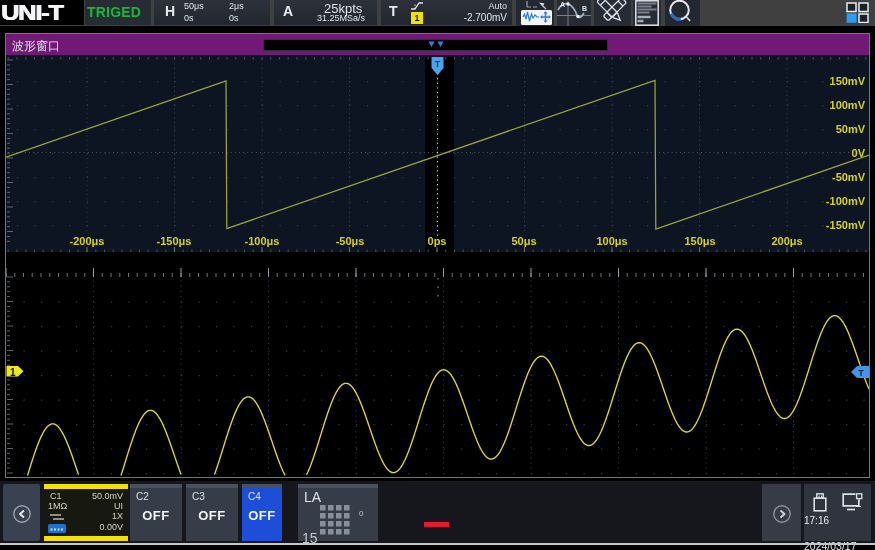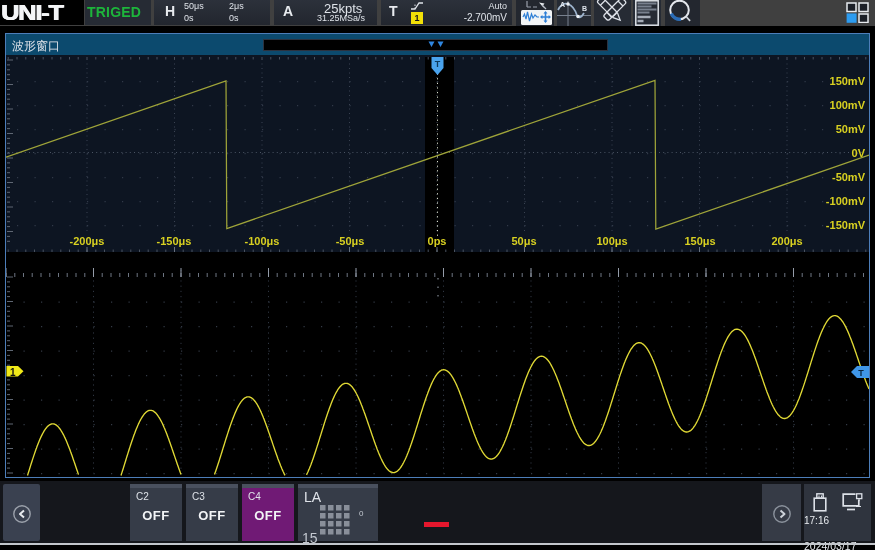--- a/index.html
+++ b/index.html
@@ -80,21 +80,21 @@
       <svg style="position:absolute;left:846px;top:2px" width="23" height="21" viewBox="0 0 23 21">
 <g fill="#1c2027" stroke="#e8ebef" stroke-width="1.5">
 <rect x="1" y="1" width="9" height="8.5"></rect>
           <rect x="13" y="1" width="9" height="8.5"></rect>
 <rect x="13" y="12" width="9" height="8.5"></rect>
         </g>
 <rect x="0.6" y="11.4" width="10" height="9.4" fill="#2d9cf0"></rect>
 </svg>
     </div>
 <div style="position:absolute;left:5px;top:33px;width:865px;height:445px;border:1px solid #4d7eb9;background:#0d1522">
-      <div style="position:absolute;left:0;top:0;width:100%;height:21px;background:#0c4a6e">
+      <div style="position:absolute;left:0;top:0;width:100%;height:21px;background:#701a75">
         <div style="position:absolute;left:6px;top:4px;font-size:12px;color:#dfe3e9">波形窗口</div>
         <div style="position:absolute;left:257px;top:5px;width:345px;height:12px;background:#000;border:1px solid #2c3340"></div>
         <svg style="position:absolute;left:422px;top:7px" width="17" height="7" viewBox="0 0 17 7">
           <path d="M0.5 0.5h6l-3 5.5zM9.5 0.5h6l-3 5.5z" fill="#2f86e0"></path>
         </svg>
       </div>
       <div style="position:absolute;left:0;top:23px;width:863px;height:195px;background:#0d1522;overflow:hidden">
         <svg width="863" height="195" viewBox="0 0 863 195" style="position:absolute;left:0;top:0">
           <rect x="419" y="0" width="29" height="195" fill="#000"></rect>
           <path d="M431.0 24.0h1.2v1.2h-1.2zM413.5 24.0h1.2v1.2h-1.2zM396.0 24.0h1.2v1.2h-1.2zM378.5 24.0h1.2v1.2h-1.2zM361.0 24.0h1.2v1.2h-1.2zM343.5 24.0h1.2v1.2h-1.2zM326.0 24.0h1.2v1.2h-1.2zM308.5 24.0h1.2v1.2h-1.2zM291.0 24.0h1.2v1.2h-1.2zM273.5 24.0h1.2v1.2h-1.2zM256.0 24.0h1.2v1.2h-1.2zM238.5 24.0h1.2v1.2h-1.2zM221.0 24.0h1.2v1.2h-1.2zM203.5 24.0h1.2v1.2h-1.2zM186.0 24.0h1.2v1.2h-1.2zM168.5 24.0h1.2v1.2h-1.2zM151.0 24.0h1.2v1.2h-1.2zM133.5 24.0h1.2v1.2h-1.2zM116.0 24.0h1.2v1.2h-1.2zM98.5 24.0h1.2v1.2h-1.2zM81.0 24.0h1.2v1.2h-1.2zM63.5 24.0h1.2v1.2h-1.2zM46.0 24.0h1.2v1.2h-1.2zM28.5 24.0h1.2v1.2h-1.2zM11.0 24.0h1.2v1.2h-1.2zM448.5 24.0h1.2v1.2h-1.2zM466.0 24.0h1.2v1.2h-1.2zM483.5 24.0h1.2v1.2h-1.2zM501.0 24.0h1.2v1.2h-1.2zM518.5 24.0h1.2v1.2h-1.2zM536.0 24.0h1.2v1.2h-1.2zM553.5 24.0h1.2v1.2h-1.2zM571.0 24.0h1.2v1.2h-1.2zM588.5 24.0h1.2v1.2h-1.2zM606.0 24.0h1.2v1.2h-1.2zM623.5 24.0h1.2v1.2h-1.2zM641.0 24.0h1.2v1.2h-1.2zM658.5 24.0h1.2v1.2h-1.2zM676.0 24.0h1.2v1.2h-1.2zM693.5 24.0h1.2v1.2h-1.2zM711.0 24.0h1.2v1.2h-1.2zM728.5 24.0h1.2v1.2h-1.2zM746.0 24.0h1.2v1.2h-1.2zM763.5 24.0h1.2v1.2h-1.2zM781.0 24.0h1.2v1.2h-1.2zM798.5 24.0h1.2v1.2h-1.2zM816.0 24.0h1.2v1.2h-1.2zM833.5 24.0h1.2v1.2h-1.2zM851.0 24.0h1.2v1.2h-1.2zM431.0 48.0h1.2v1.2h-1.2zM413.5 48.0h1.2v1.2h-1.2zM396.0 48.0h1.2v1.2h-1.2zM378.5 48.0h1.2v1.2h-1.2zM361.0 48.0h1.2v1.2h-1.2zM343.5 48.0h1.2v1.2h-1.2zM326.0 48.0h1.2v1.2h-1.2zM308.5 48.0h1.2v1.2h-1.2zM291.0 48.0h1.2v1.2h-1.2zM273.5 48.0h1.2v1.2h-1.2zM256.0 48.0h1.2v1.2h-1.2zM238.5 48.0h1.2v1.2h-1.2zM221.0 48.0h1.2v1.2h-1.2zM203.5 48.0h1.2v1.2h-1.2zM186.0 48.0h1.2v1.2h-1.2zM168.5 48.0h1.2v1.2h-1.2zM151.0 48.0h1.2v1.2h-1.2zM133.5 48.0h1.2v1.2h-1.2zM116.0 48.0h1.2v1.2h-1.2zM98.5 48.0h1.2v1.2h-1.2zM81.0 48.0h1.2v1.2h-1.2zM63.5 48.0h1.2v1.2h-1.2zM46.0 48.0h1.2v1.2h-1.2zM28.5 48.0h1.2v1.2h-1.2zM11.0 48.0h1.2v1.2h-1.2zM448.5 48.0h1.2v1.2h-1.2zM466.0 48.0h1.2v1.2h-1.2zM483.5 48.0h1.2v1.2h-1.2zM501.0 48.0h1.2v1.2h-1.2zM518.5 48.0h1.2v1.2h-1.2zM536.0 48.0h1.2v1.2h-1.2zM553.5 48.0h1.2v1.2h-1.2zM571.0 48.0h1.2v1.2h-1.2zM588.5 48.0h1.2v1.2h-1.2zM606.0 48.0h1.2v1.2h-1.2zM623.5 48.0h1.2v1.2h-1.2zM641.0 48.0h1.2v1.2h-1.2zM658.5 48.0h1.2v1.2h-1.2zM676.0 48.0h1.2v1.2h-1.2zM693.5 48.0h1.2v1.2h-1.2zM711.0 48.0h1.2v1.2h-1.2zM728.5 48.0h1.2v1.2h-1.2zM746.0 48.0h1.2v1.2h-1.2zM763.5 48.0h1.2v1.2h-1.2zM781.0 48.0h1.2v1.2h-1.2zM798.5 48.0h1.2v1.2h-1.2zM816.0 48.0h1.2v1.2h-1.2zM833.5 48.0h1.2v1.2h-1.2zM851.0 48.0h1.2v1.2h-1.2zM431.0 72.0h1.2v1.2h-1.2zM413.5 72.0h1.2v1.2h-1.2zM396.0 72.0h1.2v1.2h-1.2zM378.5 72.0h1.2v1.2h-1.2zM361.0 72.0h1.2v1.2h-1.2zM343.5 72.0h1.2v1.2h-1.2zM326.0 72.0h1.2v1.2h-1.2zM308.5 72.0h1.2v1.2h-1.2zM291.0 72.0h1.2v1.2h-1.2zM273.5 72.0h1.2v1.2h-1.2zM256.0 72.0h1.2v1.2h-1.2zM238.5 72.0h1.2v1.2h-1.2zM221.0 72.0h1.2v1.2h-1.2zM203.5 72.0h1.2v1.2h-1.2zM186.0 72.0h1.2v1.2h-1.2zM168.5 72.0h1.2v1.2h-1.2zM151.0 72.0h1.2v1.2h-1.2zM133.5 72.0h1.2v1.2h-1.2zM116.0 72.0h1.2v1.2h-1.2zM98.5 72.0h1.2v1.2h-1.2zM81.0 72.0h1.2v1.2h-1.2zM63.5 72.0h1.2v1.2h-1.2zM46.0 72.0h1.2v1.2h-1.2zM28.5 72.0h1.2v1.2h-1.2zM11.0 72.0h1.2v1.2h-1.2zM448.5 72.0h1.2v1.2h-1.2zM466.0 72.0h1.2v1.2h-1.2zM483.5 72.0h1.2v1.2h-1.2zM501.0 72.0h1.2v1.2h-1.2zM518.5 72.0h1.2v1.2h-1.2zM536.0 72.0h1.2v1.2h-1.2zM553.5 72.0h1.2v1.2h-1.2zM571.0 72.0h1.2v1.2h-1.2zM588.5 72.0h1.2v1.2h-1.2zM606.0 72.0h1.2v1.2h-1.2zM623.5 72.0h1.2v1.2h-1.2zM641.0 72.0h1.2v1.2h-1.2zM658.5 72.0h1.2v1.2h-1.2zM676.0 72.0h1.2v1.2h-1.2zM693.5 72.0h1.2v1.2h-1.2zM711.0 72.0h1.2v1.2h-1.2zM728.5 72.0h1.2v1.2h-1.2zM746.0 72.0h1.2v1.2h-1.2zM763.5 72.0h1.2v1.2h-1.2zM781.0 72.0h1.2v1.2h-1.2zM798.5 72.0h1.2v1.2h-1.2zM816.0 72.0h1.2v1.2h-1.2zM833.5 72.0h1.2v1.2h-1.2zM851.0 72.0h1.2v1.2h-1.2zM431.0 96.0h1.2v1.2h-1.2zM413.5 96.0h1.2v1.2h-1.2zM396.0 96.0h1.2v1.2h-1.2zM378.5 96.0h1.2v1.2h-1.2zM361.0 96.0h1.2v1.2h-1.2zM343.5 96.0h1.2v1.2h-1.2zM326.0 96.0h1.2v1.2h-1.2zM308.5 96.0h1.2v1.2h-1.2zM291.0 96.0h1.2v1.2h-1.2zM273.5 96.0h1.2v1.2h-1.2zM256.0 96.0h1.2v1.2h-1.2zM238.5 96.0h1.2v1.2h-1.2zM221.0 96.0h1.2v1.2h-1.2zM203.5 96.0h1.2v1.2h-1.2zM186.0 96.0h1.2v1.2h-1.2zM168.5 96.0h1.2v1.2h-1.2zM151.0 96.0h1.2v1.2h-1.2zM133.5 96.0h1.2v1.2h-1.2zM116.0 96.0h1.2v1.2h-1.2zM98.5 96.0h1.2v1.2h-1.2zM81.0 96.0h1.2v1.2h-1.2zM63.5 96.0h1.2v1.2h-1.2zM46.0 96.0h1.2v1.2h-1.2zM28.5 96.0h1.2v1.2h-1.2zM11.0 96.0h1.2v1.2h-1.2zM448.5 96.0h1.2v1.2h-1.2zM466.0 96.0h1.2v1.2h-1.2zM483.5 96.0h1.2v1.2h-1.2zM501.0 96.0h1.2v1.2h-1.2zM518.5 96.0h1.2v1.2h-1.2zM536.0 96.0h1.2v1.2h-1.2zM553.5 96.0h1.2v1.2h-1.2zM571.0 96.0h1.2v1.2h-1.2zM588.5 96.0h1.2v1.2h-1.2zM606.0 96.0h1.2v1.2h-1.2zM623.5 96.0h1.2v1.2h-1.2zM641.0 96.0h1.2v1.2h-1.2zM658.5 96.0h1.2v1.2h-1.2zM676.0 96.0h1.2v1.2h-1.2zM693.5 96.0h1.2v1.2h-1.2zM711.0 96.0h1.2v1.2h-1.2zM728.5 96.0h1.2v1.2h-1.2zM746.0 96.0h1.2v1.2h-1.2zM763.5 96.0h1.2v1.2h-1.2zM781.0 96.0h1.2v1.2h-1.2zM798.5 96.0h1.2v1.2h-1.2zM816.0 96.0h1.2v1.2h-1.2zM833.5 96.0h1.2v1.2h-1.2zM851.0 96.0h1.2v1.2h-1.2zM431.0 120.0h1.2v1.2h-1.2zM413.5 120.0h1.2v1.2h-1.2zM396.0 120.0h1.2v1.2h-1.2zM378.5 120.0h1.2v1.2h-1.2zM361.0 120.0h1.2v1.2h-1.2zM343.5 120.0h1.2v1.2h-1.2zM326.0 120.0h1.2v1.2h-1.2zM308.5 120.0h1.2v1.2h-1.2zM291.0 120.0h1.2v1.2h-1.2zM273.5 120.0h1.2v1.2h-1.2zM256.0 120.0h1.2v1.2h-1.2zM238.5 120.0h1.2v1.2h-1.2zM221.0 120.0h1.2v1.2h-1.2zM203.5 120.0h1.2v1.2h-1.2zM186.0 120.0h1.2v1.2h-1.2zM168.5 120.0h1.2v1.2h-1.2zM151.0 120.0h1.2v1.2h-1.2zM133.5 120.0h1.2v1.2h-1.2zM116.0 120.0h1.2v1.2h-1.2zM98.5 120.0h1.2v1.2h-1.2zM81.0 120.0h1.2v1.2h-1.2zM63.5 120.0h1.2v1.2h-1.2zM46.0 120.0h1.2v1.2h-1.2zM28.5 120.0h1.2v1.2h-1.2zM11.0 120.0h1.2v1.2h-1.2zM448.5 120.0h1.2v1.2h-1.2zM466.0 120.0h1.2v1.2h-1.2zM483.5 120.0h1.2v1.2h-1.2zM501.0 120.0h1.2v1.2h-1.2zM518.5 120.0h1.2v1.2h-1.2zM536.0 120.0h1.2v1.2h-1.2zM553.5 120.0h1.2v1.2h-1.2zM571.0 120.0h1.2v1.2h-1.2zM588.5 120.0h1.2v1.2h-1.2zM606.0 120.0h1.2v1.2h-1.2zM623.5 120.0h1.2v1.2h-1.2zM641.0 120.0h1.2v1.2h-1.2zM658.5 120.0h1.2v1.2h-1.2zM676.0 120.0h1.2v1.2h-1.2zM693.5 120.0h1.2v1.2h-1.2zM711.0 120.0h1.2v1.2h-1.2zM728.5 120.0h1.2v1.2h-1.2zM746.0 120.0h1.2v1.2h-1.2zM763.5 120.0h1.2v1.2h-1.2zM781.0 120.0h1.2v1.2h-1.2zM798.5 120.0h1.2v1.2h-1.2zM816.0 120.0h1.2v1.2h-1.2zM833.5 120.0h1.2v1.2h-1.2zM851.0 120.0h1.2v1.2h-1.2zM431.0 144.0h1.2v1.2h-1.2zM413.5 144.0h1.2v1.2h-1.2zM396.0 144.0h1.2v1.2h-1.2zM378.5 144.0h1.2v1.2h-1.2zM361.0 144.0h1.2v1.2h-1.2zM343.5 144.0h1.2v1.2h-1.2zM326.0 144.0h1.2v1.2h-1.2zM308.5 144.0h1.2v1.2h-1.2zM291.0 144.0h1.2v1.2h-1.2zM273.5 144.0h1.2v1.2h-1.2zM256.0 144.0h1.2v1.2h-1.2zM238.5 144.0h1.2v1.2h-1.2zM221.0 144.0h1.2v1.2h-1.2zM203.5 144.0h1.2v1.2h-1.2zM186.0 144.0h1.2v1.2h-1.2zM168.5 144.0h1.2v1.2h-1.2zM151.0 144.0h1.2v1.2h-1.2zM133.5 144.0h1.2v1.2h-1.2zM116.0 144.0h1.2v1.2h-1.2zM98.5 144.0h1.2v1.2h-1.2zM81.0 144.0h1.2v1.2h-1.2zM63.5 144.0h1.2v1.2h-1.2zM46.0 144.0h1.2v1.2h-1.2zM28.5 144.0h1.2v1.2h-1.2zM11.0 144.0h1.2v1.2h-1.2zM448.5 144.0h1.2v1.2h-1.2zM466.0 144.0h1.2v1.2h-1.2zM483.5 144.0h1.2v1.2h-1.2zM501.0 144.0h1.2v1.2h-1.2zM518.5 144.0h1.2v1.2h-1.2zM536.0 144.0h1.2v1.2h-1.2zM553.5 144.0h1.2v1.2h-1.2zM571.0 144.0h1.2v1.2h-1.2zM588.5 144.0h1.2v1.2h-1.2zM606.0 144.0h1.2v1.2h-1.2zM623.5 144.0h1.2v1.2h-1.2zM641.0 144.0h1.2v1.2h-1.2zM658.5 144.0h1.2v1.2h-1.2zM676.0 144.0h1.2v1.2h-1.2zM693.5 144.0h1.2v1.2h-1.2zM711.0 144.0h1.2v1.2h-1.2zM728.5 144.0h1.2v1.2h-1.2zM746.0 144.0h1.2v1.2h-1.2zM763.5 144.0h1.2v1.2h-1.2zM781.0 144.0h1.2v1.2h-1.2zM798.5 144.0h1.2v1.2h-1.2zM816.0 144.0h1.2v1.2h-1.2zM833.5 144.0h1.2v1.2h-1.2zM851.0 144.0h1.2v1.2h-1.2zM431.0 168.0h1.2v1.2h-1.2zM413.5 168.0h1.2v1.2h-1.2zM396.0 168.0h1.2v1.2h-1.2zM378.5 168.0h1.2v1.2h-1.2zM361.0 168.0h1.2v1.2h-1.2zM343.5 168.0h1.2v1.2h-1.2zM326.0 168.0h1.2v1.2h-1.2zM308.5 168.0h1.2v1.2h-1.2zM291.0 168.0h1.2v1.2h-1.2zM273.5 168.0h1.2v1.2h-1.2zM256.0 168.0h1.2v1.2h-1.2zM238.5 168.0h1.2v1.2h-1.2zM221.0 168.0h1.2v1.2h-1.2zM203.5 168.0h1.2v1.2h-1.2zM186.0 168.0h1.2v1.2h-1.2zM168.5 168.0h1.2v1.2h-1.2zM151.0 168.0h1.2v1.2h-1.2zM133.5 168.0h1.2v1.2h-1.2zM116.0 168.0h1.2v1.2h-1.2zM98.5 168.0h1.2v1.2h-1.2zM81.0 168.0h1.2v1.2h-1.2zM63.5 168.0h1.2v1.2h-1.2zM46.0 168.0h1.2v1.2h-1.2zM28.5 168.0h1.2v1.2h-1.2zM11.0 168.0h1.2v1.2h-1.2zM448.5 168.0h1.2v1.2h-1.2zM466.0 168.0h1.2v1.2h-1.2zM483.5 168.0h1.2v1.2h-1.2zM501.0 168.0h1.2v1.2h-1.2zM518.5 168.0h1.2v1.2h-1.2zM536.0 168.0h1.2v1.2h-1.2zM553.5 168.0h1.2v1.2h-1.2zM571.0 168.0h1.2v1.2h-1.2zM588.5 168.0h1.2v1.2h-1.2zM606.0 168.0h1.2v1.2h-1.2zM623.5 168.0h1.2v1.2h-1.2zM641.0 168.0h1.2v1.2h-1.2zM658.5 168.0h1.2v1.2h-1.2zM676.0 168.0h1.2v1.2h-1.2zM693.5 168.0h1.2v1.2h-1.2zM711.0 168.0h1.2v1.2h-1.2zM728.5 168.0h1.2v1.2h-1.2zM746.0 168.0h1.2v1.2h-1.2zM763.5 168.0h1.2v1.2h-1.2zM781.0 168.0h1.2v1.2h-1.2zM798.5 168.0h1.2v1.2h-1.2zM816.0 168.0h1.2v1.2h-1.2zM833.5 168.0h1.2v1.2h-1.2zM851.0 168.0h1.2v1.2h-1.2z" fill="#313948"></path>
@@ -144,29 +144,46 @@
           <text x="855" y="124" font-size="9" font-weight="bold" fill="#06233f" text-anchor="middle" font-family="Liberation Sans, sans-serif">T</text>
         </svg>
       </div>
     </div>
 <div style="position:absolute;left:0;top:481px;width:875px;height:62px;background:#15171c">
       <div style="position:absolute;left:3px;top:3px;width:37px;height:57px;background:#3a4150;border-radius:2px">
 <svg width="37" height="57" viewBox="0 0 37 57">
 <circle cx="19" cy="30" r="8.2" fill="none" stroke="#9ba1ab" stroke-width="1.4"></circle>
 <path d="M21 26.5l-4 3.5l4 3.5" stroke="#e8ebef" stroke-width="2" fill="none" stroke-linejoin="round"></path>
 </svg></div>
+      <div style="position:absolute;left:44px;top:3px;width:84px;height:57px;background:#17180f">
+<div style="position:absolute;left:0;top:0;width:84px;height:5px;background:#f2e007"></div>
+<div style="position:absolute;left:0;bottom:0;width:84px;height:5px;background:#f2e007"></div>
+<div style="position:absolute;left:6px;top:7px;font-size:9px;color:#d9d6bd">C1</div>
+<div style="position:absolute;right:5px;top:7px;font-size:9px;color:#d9d6bd">50.0mV</div>
+<div style="position:absolute;left:4px;top:17px;font-size:9px;color:#d9d6bd">1MΩ</div>
+<div style="position:absolute;right:5px;top:17px;font-size:9px;color:#d9d6bd">UI</div>
+<svg style="position:absolute;left:5px;top:29px" width="16" height="8" viewBox="0 0 16 8">
+          <path d="M1 2h11M4 6h11" stroke="#8d9182" stroke-width="2.2"></path>
+        </svg>
+<div style="position:absolute;right:5px;top:27px;font-size:9px;color:#d9d6bd">1X</div>
+<svg style="position:absolute;left:4px;top:40px" width="18" height="9" viewBox="0 0 18 9">
+          <rect x="0" y="0" width="18" height="9" rx="1.5" fill="#1f6fd0"></rect>
+          <path d="M2.5 5.5h2M6 5.5h2M9.5 5.5h2M13 5.5h2" stroke="#cfe2f6" stroke-width="1.8"></path>
+        </svg>
+<div style="position:absolute;right:5px;top:38px;font-size:9px;color:#d9d6bd">0.00V</div>
+</div>
       <div style="position:absolute;left:130px;top:3px;width:52px;height:57px;background:#363c48;border-top:4px solid #49505e">
 <div style="position:absolute;left:6px;top:3px;font-size:10px;color:#dfe3e9">C2</div>
 <div style="position:absolute;left:0;top:20px;width:100%;text-align:center;font-size:13px;font-weight:bold;color:#f2f4f6;letter-spacing:0.5px">OFF</div>
 </div>
       <div style="position:absolute;left:186px;top:3px;width:52px;height:57px;background:#363c48;border-top:4px solid #49505e">
 <div style="position:absolute;left:6px;top:3px;font-size:10px;color:#dfe3e9">C3</div>
 <div style="position:absolute;left:0;top:20px;width:100%;text-align:center;font-size:13px;font-weight:bold;color:#f2f4f6;letter-spacing:0.5px">OFF</div>
 </div>
-      <div style="position:absolute;left:242px;top:3px;width:52px;height:57px;background:#701a75;border-top:4px solid #49505e">
+      <div style="position:absolute;left:242px;top:3px;width:40px;height:57px;background:#1d4ed8;border-top:4px solid #49505e">
 <div style="position:absolute;left:6px;top:3px;font-size:10px;color:#dfe3e9">C4</div>
 <div style="position:absolute;left:0;top:20px;width:100%;text-align:center;font-size:13px;font-weight:bold;color:#f2f4f6;letter-spacing:0.5px">OFF</div>
 </div>
       <div style="position:absolute;left:298px;top:3px;width:80px;height:57px;background:#363c48;border-top:4px solid #49505e">
 <div style="position:absolute;left:6px;top:1px;font-size:14px;color:#dfe3e9">LA</div>
 <svg style="position:absolute;left:22px;top:17px" width="30" height="30" viewBox="0 0 30 30">
           <rect x="0" y="0" width="5.5" height="5.5" fill="#898f9a"></rect>
           <rect x="8" y="0" width="5.5" height="5.5" fill="#898f9a"></rect>
           <rect x="16" y="0" width="5.5" height="5.5" fill="#898f9a"></rect>
           <rect x="24" y="0" width="5.5" height="5.5" fill="#898f9a"></rect>

